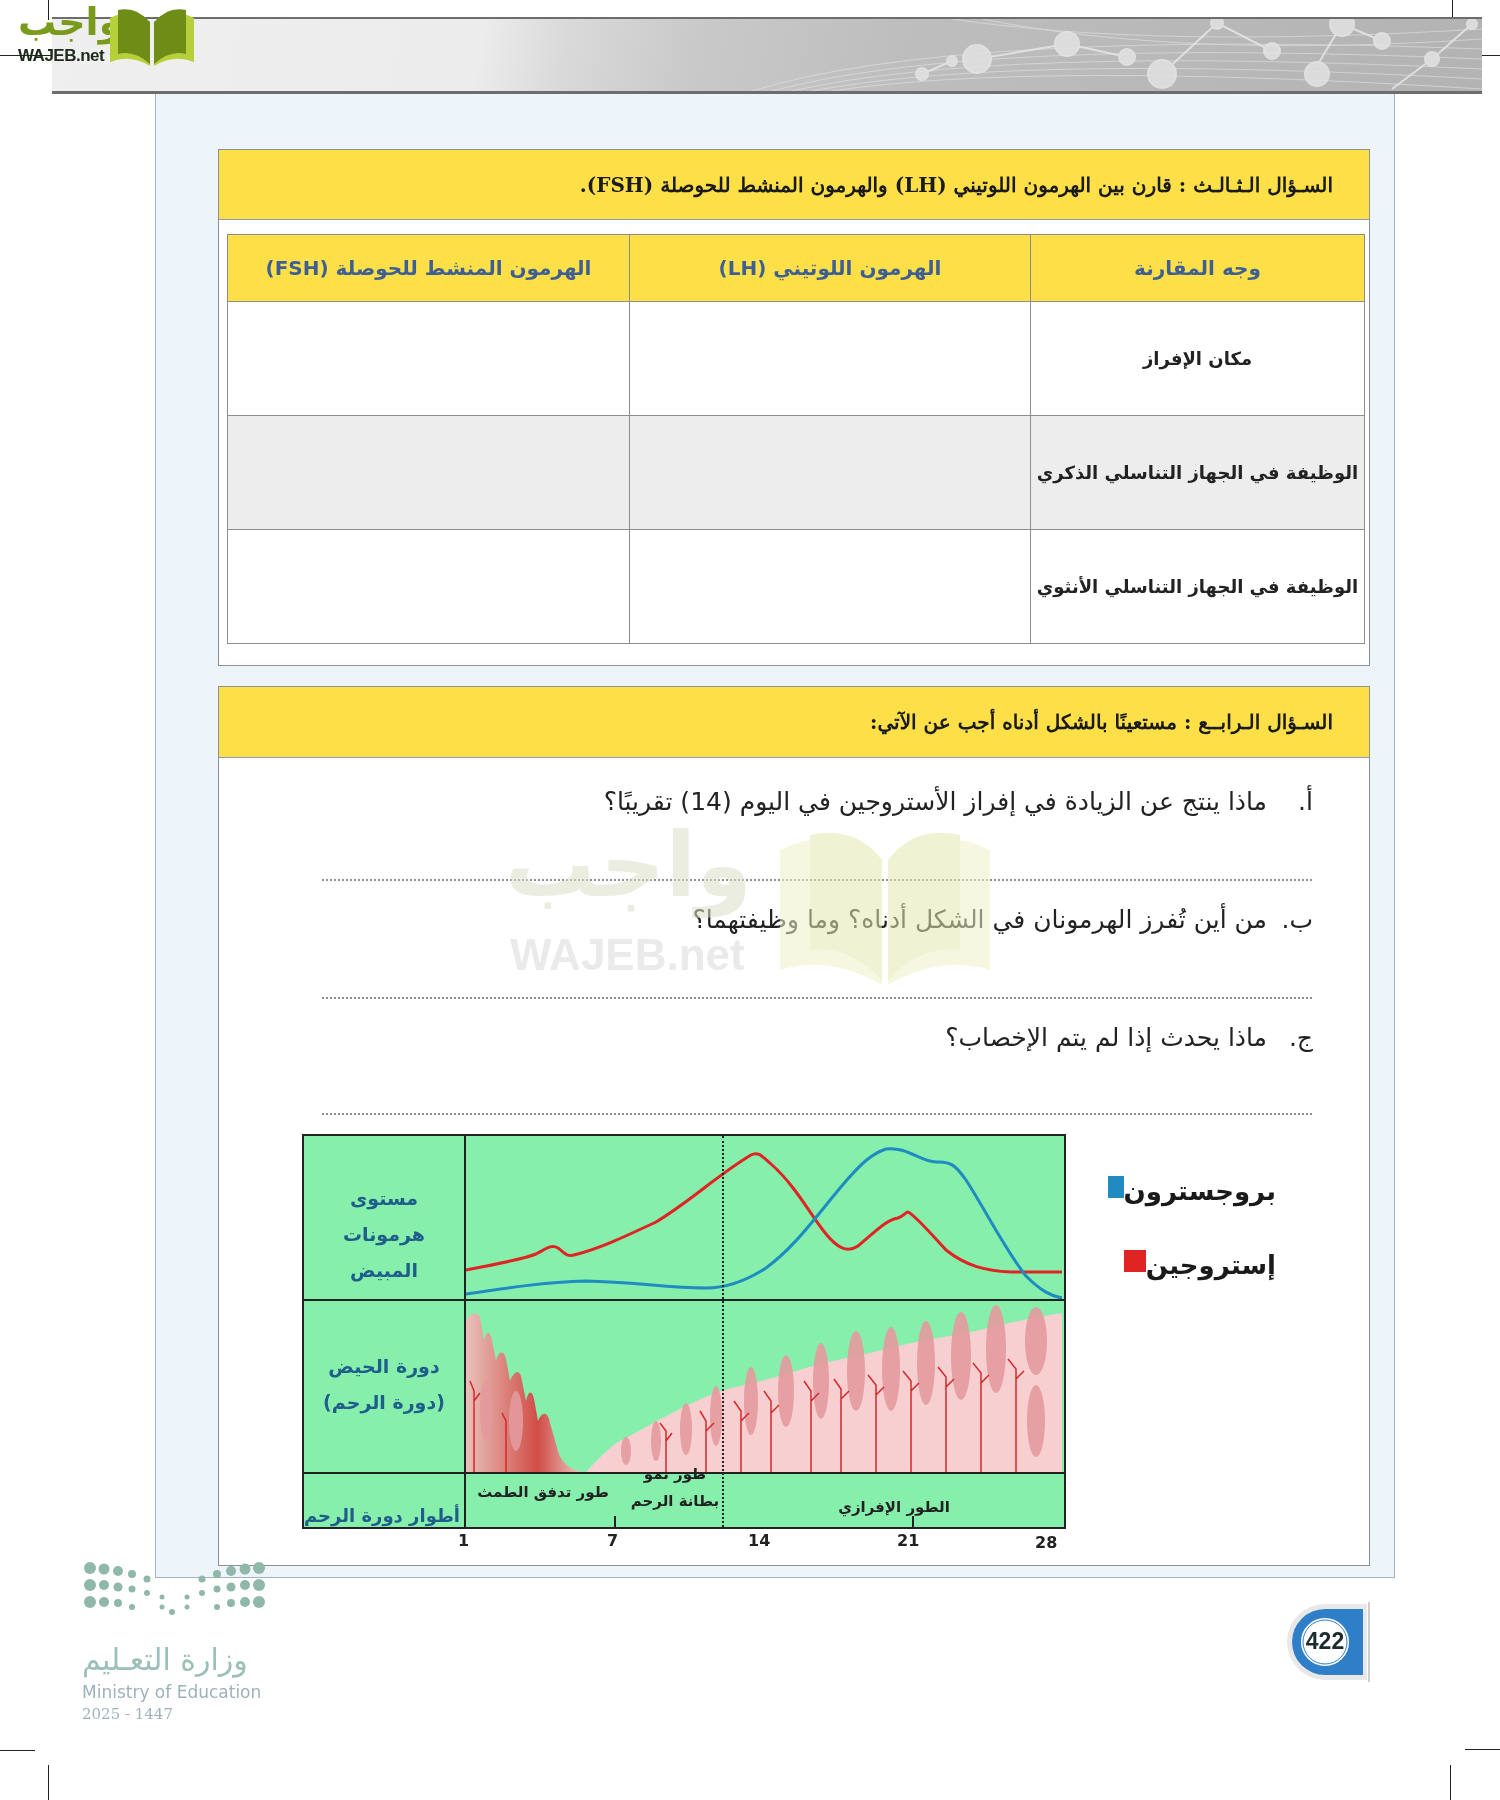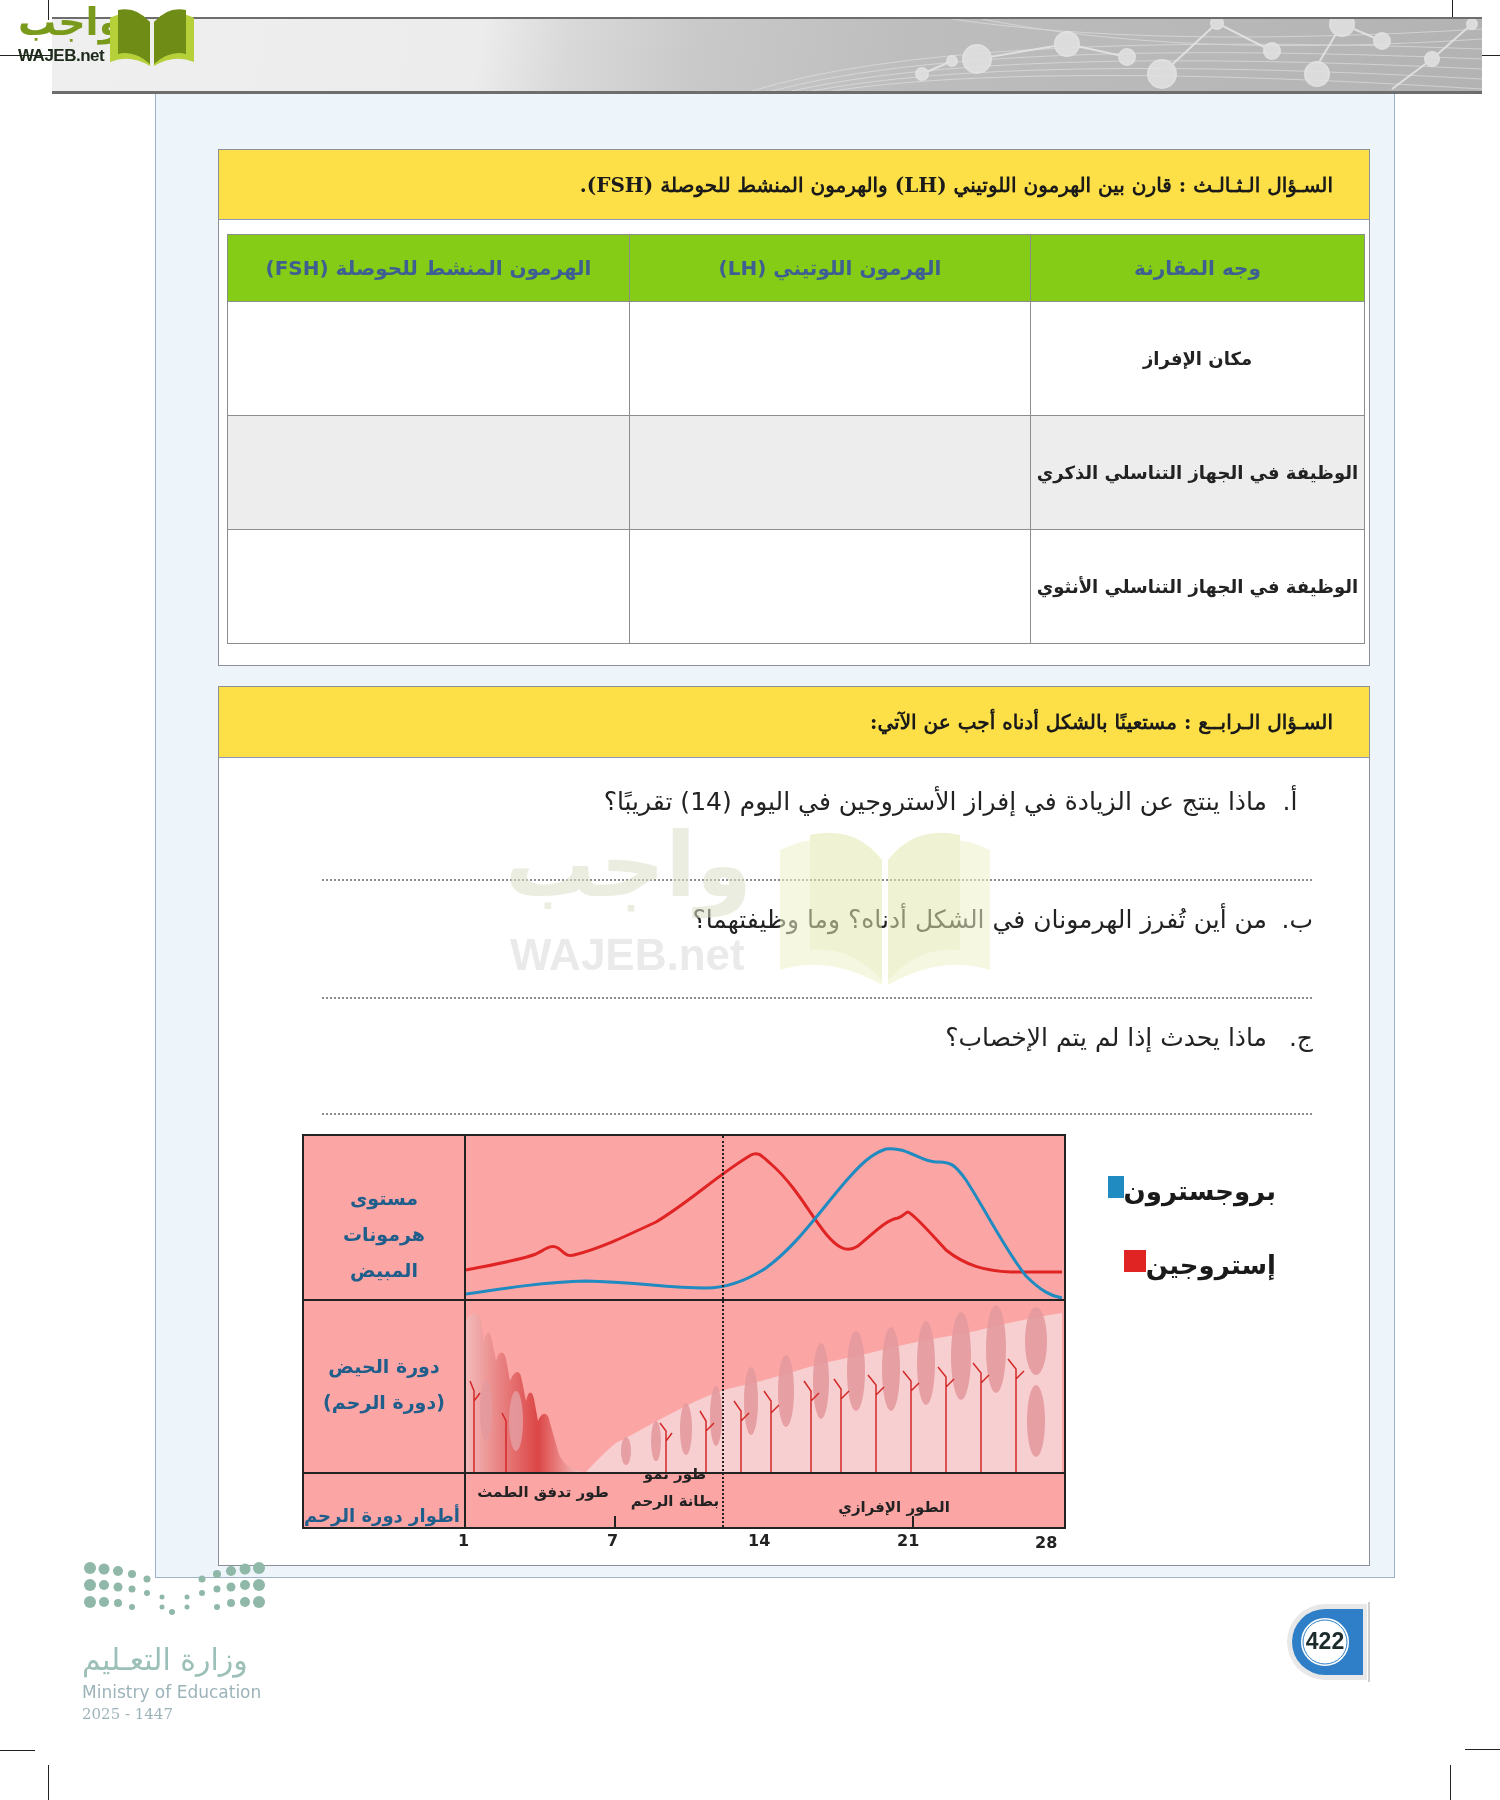--- a/index.html
+++ b/index.html
@@ -30,34 +30,34 @@
   .qbox { position:absolute; background:#fff; border:1.5px solid #8a8f98; box-sizing:border-box; }
   .qhead {
     position:absolute; left:0; top:0; right:0; background:#fde047; border-bottom:1.5px solid #8f97b8;
     direction:rtl; box-sizing:border-box; padding-right:36px;
     font-family:"DejaVu Serif", serif; font-weight:bold; font-size:20px; color:#1a1a1a;
     display:flex; align-items:center;
   }
   
   #cmp-table { position:absolute; left:8px; top:84px; border-collapse:collapse; direction:rtl; }
   #cmp-table td, #cmp-table th { border:1.3px solid #8d8d8d; padding:0; text-align:center; vertical-align:middle; }
-  #cmp-table th { background:#84cc16; color:#3f5f93; font-weight:bold; font-size:20px; height:66px; font-family:"DejaVu Sans", sans-serif; }
+  #cmp-table th { background:#fde047; color:#3f5f93; font-weight:bold; font-size:20px; height:66px; font-family:"DejaVu Sans", sans-serif; }
   #cmp-table td { height:113px; font-size:18px; font-weight:bold; color:#222; }
   #cmp-table tr.shade td { background:#ededed; }
   
   .qline {
     position:absolute; direction:rtl; font-size:25px; color:#222; font-family:"DejaVu Sans", sans-serif;
     right:56px; white-space:nowrap;
   }
   .qline .letter { display:inline-block; width:46px; }
   .dots { position:absolute; left:103px; width:990px; border-top:2px dotted #8d8d8d; height:0; }
   
   #watermark { left:505px; top:820px; width:500px; height:170px; opacity:0.55; pointer-events:none; }
   
-  #chart { position:absolute; left:302px; top:1134px; width:764px; height:395px; border:2px solid #222; box-sizing:border-box; background:#fca5a5; }
+  #chart { position:absolute; left:302px; top:1134px; width:764px; height:395px; border:2px solid #222; box-sizing:border-box; background:#86efac; }
   .chart-label { position:absolute; direction:rtl; text-align:center; color:#1f5d8b; font-weight:bold; font-size:19px; line-height:36px; font-family:"DejaVu Sans", sans-serif; }
   .phase { position:absolute; direction:rtl; text-align:center; font-size:15px; font-weight:bold; color:#222; line-height:27px; }
   .tick { position:absolute; font-weight:bold; font-size:16px; color:#222; font-family:"DejaVu Sans", sans-serif; }
   .legend-item { position:absolute; direction:rtl; display:flex; font-weight:bold; font-size:26px; color:#1a1a1a; }
   .legend-sw { width:22px; height:22px; display:inline-block; margin-left:12px; }
   
   #moe { left:82px; top:1560px; width:200px; height:170px; }
   #moe .ar { position:absolute; left:0; top:82px; font-size:30px; color:#9cc0b8; direction:rtl; width:180px; text-align:left; letter-spacing:1px;}
   #moe .en { position:absolute; left:0; top:122px; font-size:17px; color:#9cb3b9; font-family:"DejaVu Sans", sans-serif;}
   #moe .yr { position:absolute; left:0; top:145px; font-size:15px; color:#9cb3b9; font-family:"DejaVu Serif", serif;}
@@ -154,21 +154,21 @@
     </tr>
   </tbody>
     </table>
 </div>
 
 <div class="qbox" style="left:218px;top:686px;width:1152px;height:880px;">
   <div class="qhead" style="height:71px;">
     <span>السـؤال الـرابــع : مستعينًا بالشكل أدناه أجب عن الآتي:</span>
   </div>
 
-  <div class="qline" style="top:100px;text-align:center;">
+  <div class="qline" style="top:100px;">
     <span class="letter">أ.</span><span>ماذا ينتج عن الزيادة في إفراز الأستروجين في اليوم (14) تقريبًا؟</span>
   </div>
   <div class="dots" style="top:192px;"></div>
 
   <div class="qline" style="top:218px;">
     <span class="letter">ب.</span><span>من أين تُفرز الهرمونان في الشكل أدناه؟ وما وظيفتهما؟</span>
   </div>
   <div class="dots" style="top:310px;"></div>
 
   <div class="qline" style="top:336px;">

